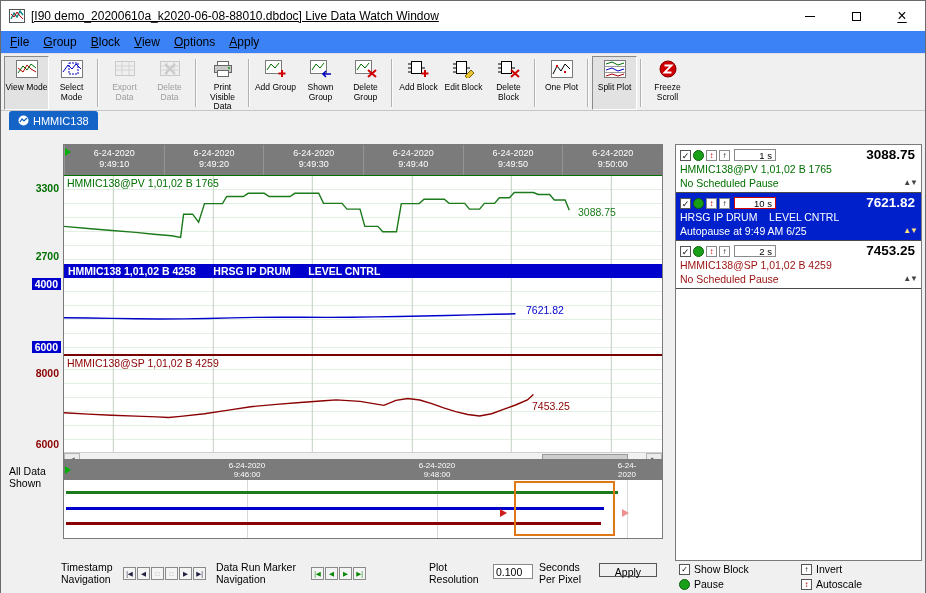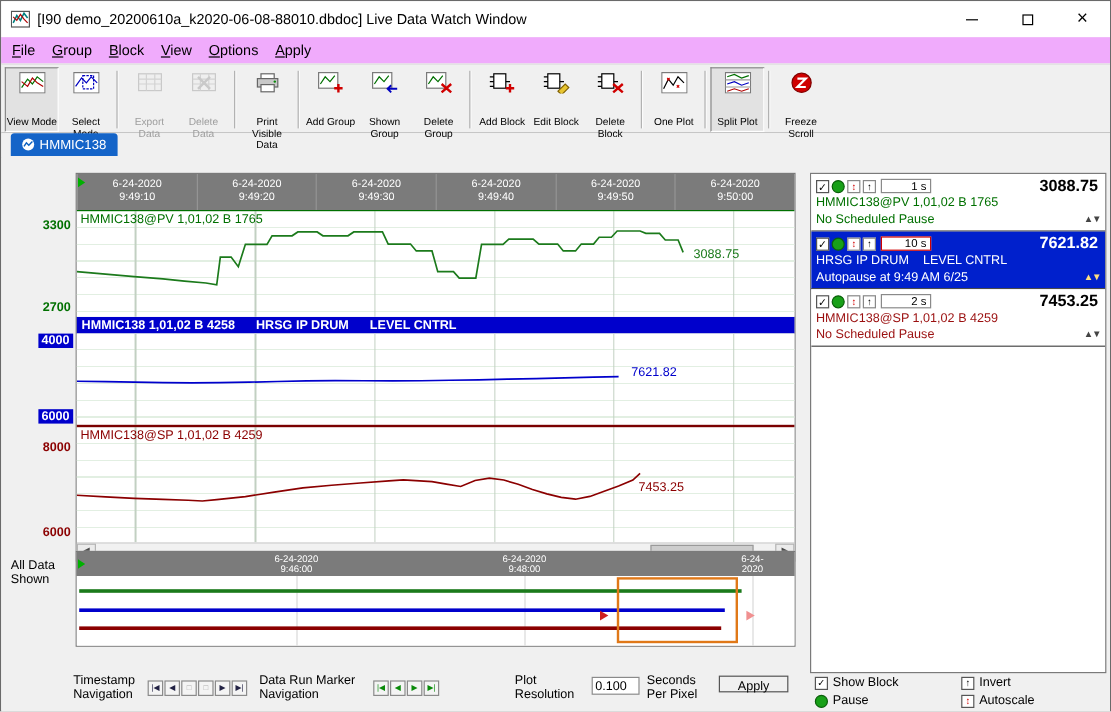--- a/index.html
+++ b/index.html
@@ -1,37 +1,37 @@
 <!DOCTYPE html>
 <html><head>
 <meta charset="utf-8">
 <style>
   *{box-sizing:border-box;margin:0;padding:0;font-family:"Liberation Sans",sans-serif;}
   html,body{width:926px;height:593px;overflow:hidden;background:#f0f0f0;}
   .window{width:926px;height:593px;border:1px solid #6a6a6a;background:#f0f0f0;position:relative;}
 
   
-  .titlebar{height:30px;background:#fff;display:flex;align-items:center;}
+  .titlebar{height:30px;background:#fff;display:flex;align-items:center;text-decoration:underline;}
   .app-icon{margin-left:8px;width:16px;height:16px;flex:0 0 auto;}
   .title-text{font-size:12px;margin-left:6px;color:#000;white-space:nowrap;}
   .win-controls{margin-left:auto;display:flex;height:30px;}
   .win-btn{width:46px;height:30px;display:flex;align-items:center;justify-content:center;cursor:default;}
   .min-glyph{width:10px;height:1px;background:#000;}
   .max-glyph{width:9px;height:9px;border:1px solid #000;}
   .close-glyph{font-size:16px;line-height:16px;}
 
   
-  .menubar{height:22px;background:#f0abfc;display:flex;align-items:center;font-size:12px;padding-left:2px;}
+  .menubar{height:22px;background:#3b82f6;display:flex;align-items:center;font-size:12px;padding-left:2px;}
   .menu-item{display:inline-block;padding:2px 7px;}
   .menu-item::first-letter{text-decoration:underline;}
 
   
   .toolbar{height:58px;background:#f0f0f0;border-top:1px solid #e0e0e0;border-bottom:1px solid #c6c6c6;display:flex;align-items:flex-start;padding:2px 0 0 3px;}
   .tbtn{width:45px;height:54px;display:flex;flex-direction:column;align-items:center;padding-top:3px;font-size:8.5px;line-height:1.15;text-align:center;border:1px solid transparent;color:#000;}
-  .tbtn .lbl{margin-top:16px;white-space:pre-line;}
+  .tbtn .lbl{margin-top:2px;white-space:pre-line;}
   .tbtn.active{border-color:#8a8a8a #ffffff #ffffff #8a8a8a;background:#e2e2e2;}
   .tbtn.disabled{color:#9d9d9d;}
   .tbtn.disabled svg{opacity:.45;}
   .tsep{align-self:stretch;width:2px;margin:3px 3px;border-left:1px solid #b2b2b2;border-right:1px solid #fbfbfb;}
 
   
   .tabrow{height:20px;background:#f0f0f0;padding-left:8px;}
   .tab{display:inline-flex;align-items:center;gap:4px;height:19px;padding:0 9px;background:#1464c8;color:#fff;font-size:11px;border-radius:3px 3px 0 0;}
 
   

